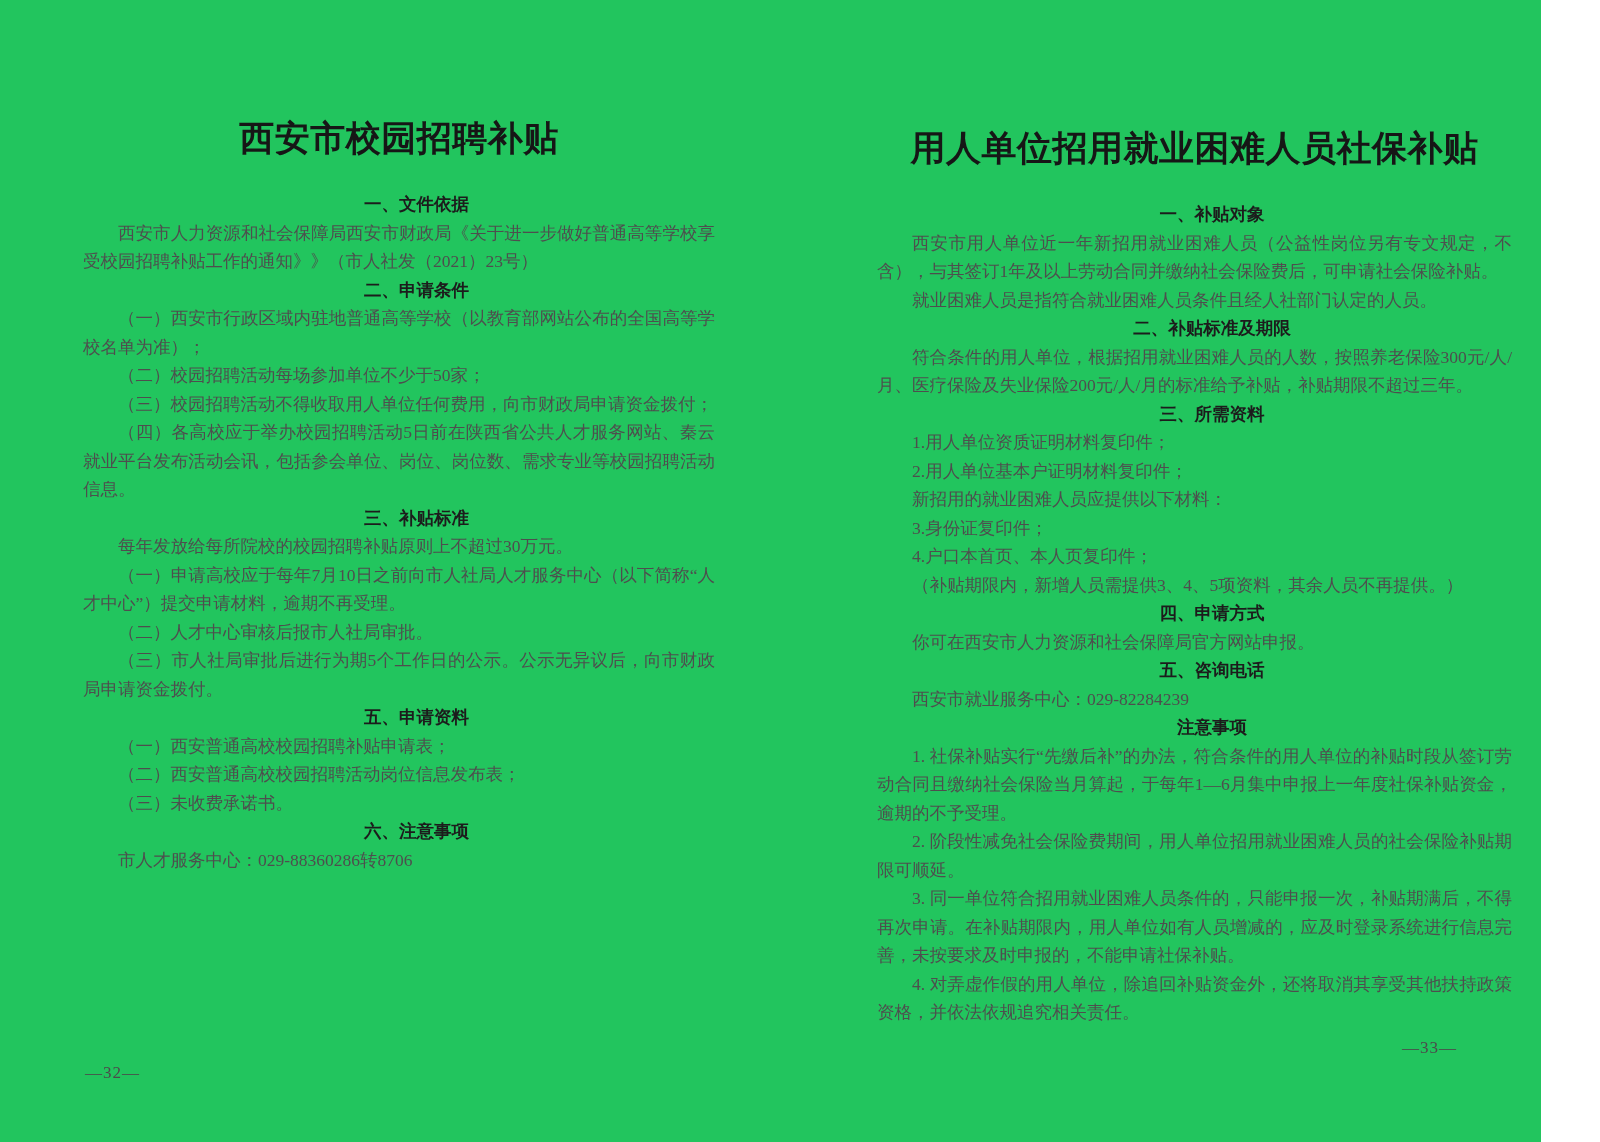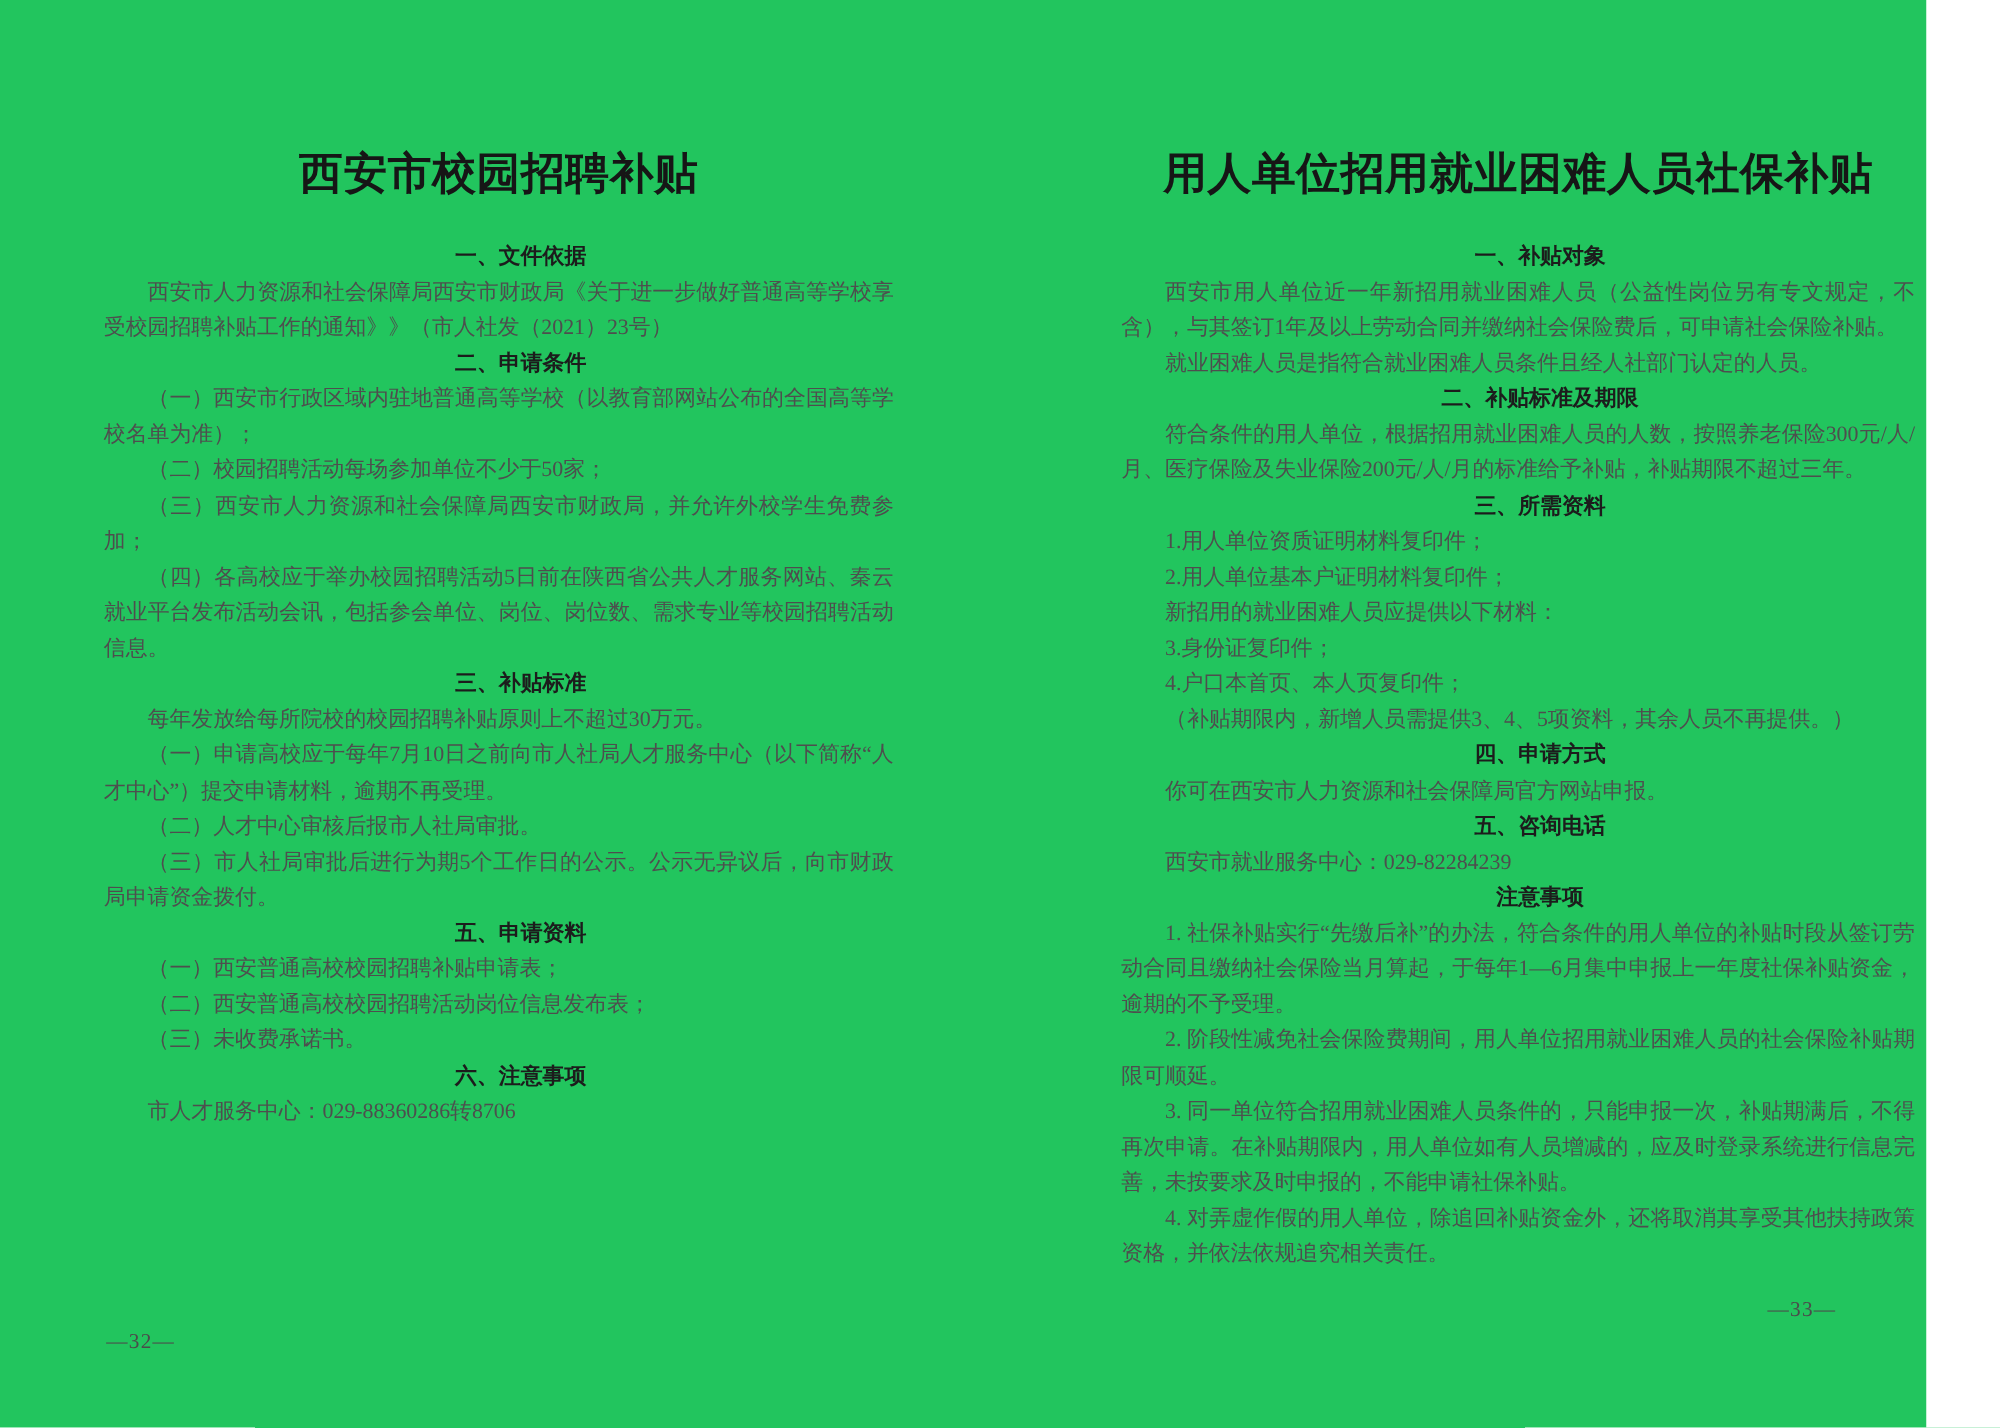--- a/index.html
+++ b/index.html
@@ -13,21 +13,21 @@
     height: 1142px;
     background: #22c55e;
     overflow: hidden;
     font-family: Liberation Serif, serif;
   }
   .page {
     position: absolute;
     top: 116px;
   }
   .page.left  { left: 83px;  width: 632px; }
-  .page.right { left: 897px; width: 635px; }
+  .page.right { left: 877px; width: 635px; margin-top: 10px; }
 
   .doc-title {
     margin: 0 0 28px 0;
     font-size: 35px;
     line-height: 46px;
     font-weight: bold;
     text-align: center;
     color: #161616;
     letter-spacing: 0.5px;
   }
@@ -46,36 +46,36 @@
     color: #1c1c1c;
     text-align: center;
   }
   .page-number {
     position: absolute;
     font-size: 17px;
     color: #4b4b4b;
     letter-spacing: 1px;
   }
   .page-number.pn-left  { left: 85px;  top: 1035px; margin-top: 28px; }
-  .page-number.pn-right { right: 72px; top: 1038px; }
+  .page-number.pn-right { right: 84px; top: 1038px; }
 </style>
 </head>
 <body>
 
 <div class="sheet">
 
   <div class="page left">
     <h1 class="doc-title">西安市校园招聘补贴</h1>
     <div class="content">
         <p class="blk heading">一、文件依据</p>
         <p class="blk para">西安市人力资源和社会保障局西安市财政局《关于进一步做好普通高等学校享受校园招聘补贴工作的通知》》（市人社发（2021）23号）</p>
         <p class="blk heading">二、申请条件</p>
         <p class="blk para">（一）西安市行政区域内驻地普通高等学校（以教育部网站公布的全国高等学校名单为准）；</p>
         <p class="blk para">（二）校园招聘活动每场参加单位不少于50家；</p>
-        <p class="blk para">（三）西安市人力资源和社会保障局西安市财政局，并允许外校学生免费参加；</p>
+        <p class="blk para">（三）校园招聘活动不得收取用人单位任何费用，向市财政局申请资金拨付；</p>
         <p class="blk para">（四）各高校应于举办校园招聘活动5日前在陕西省公共人才服务网站、秦云就业平台发布活动会讯，包括参会单位、岗位、岗位数、需求专业等校园招聘活动信息。</p>
         <p class="blk heading">三、补贴标准</p>
         <p class="blk para">每年发放给每所院校的校园招聘补贴原则上不超过30万元。</p>
         <p class="blk para">（一）申请高校应于每年7月10日之前向市人社局人才服务中心（以下简称“人才中心”）提交申请材料，逾期不再受理。</p>
         <p class="blk para">（二）人才中心审核后报市人社局审批。</p>
         <p class="blk para">（三）市人社局审批后进行为期5个工作日的公示。公示无异议后，向市财政局申请资金拨付。</p>
         <p class="blk heading">五、申请资料</p>
         <p class="blk para">（一）西安普通高校校园招聘补贴申请表；</p>
         <p class="blk para">（二）西安普通高校校园招聘活动岗位信息发布表；</p>
         <p class="blk para">（三）未收费承诺书。</p>

